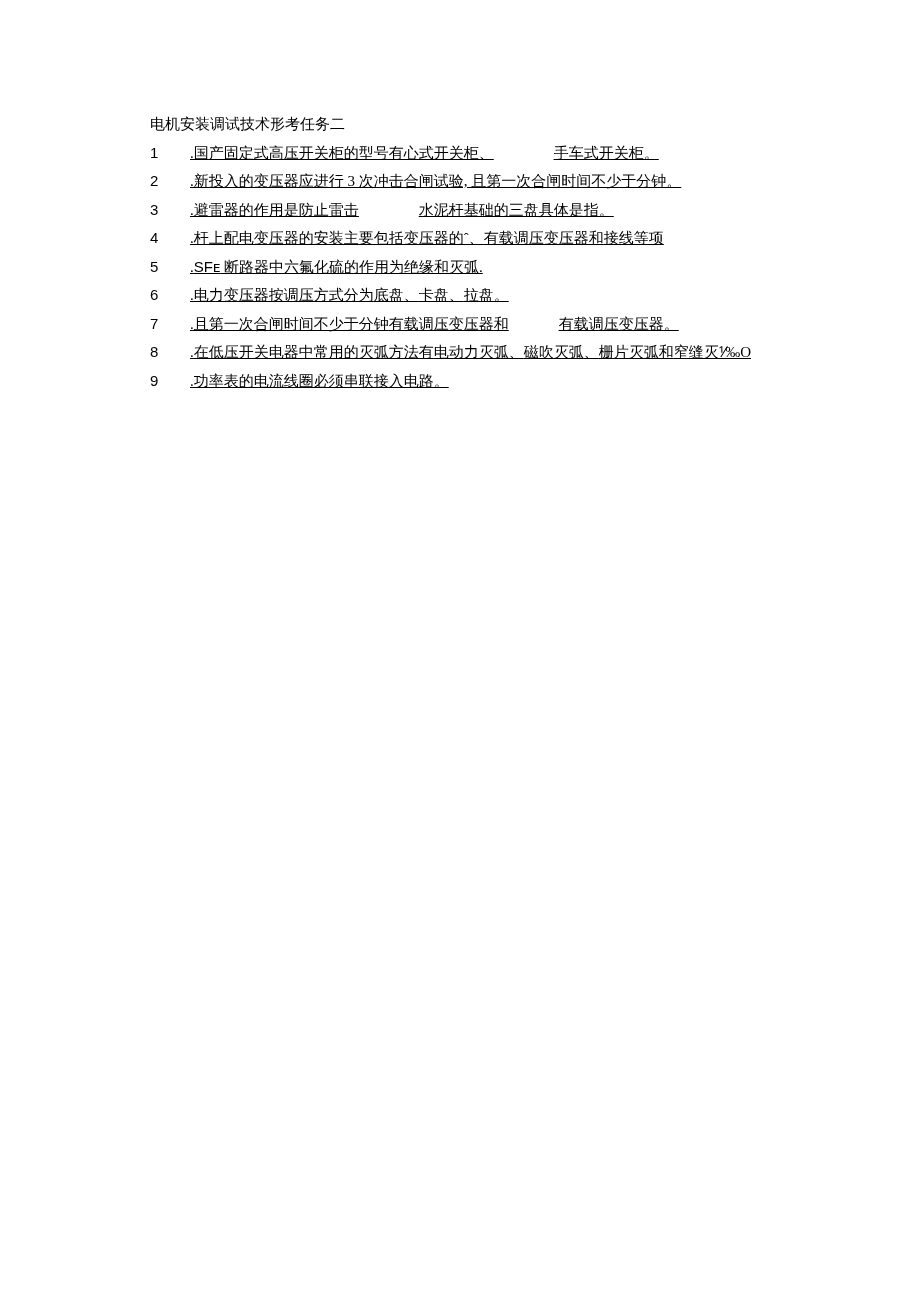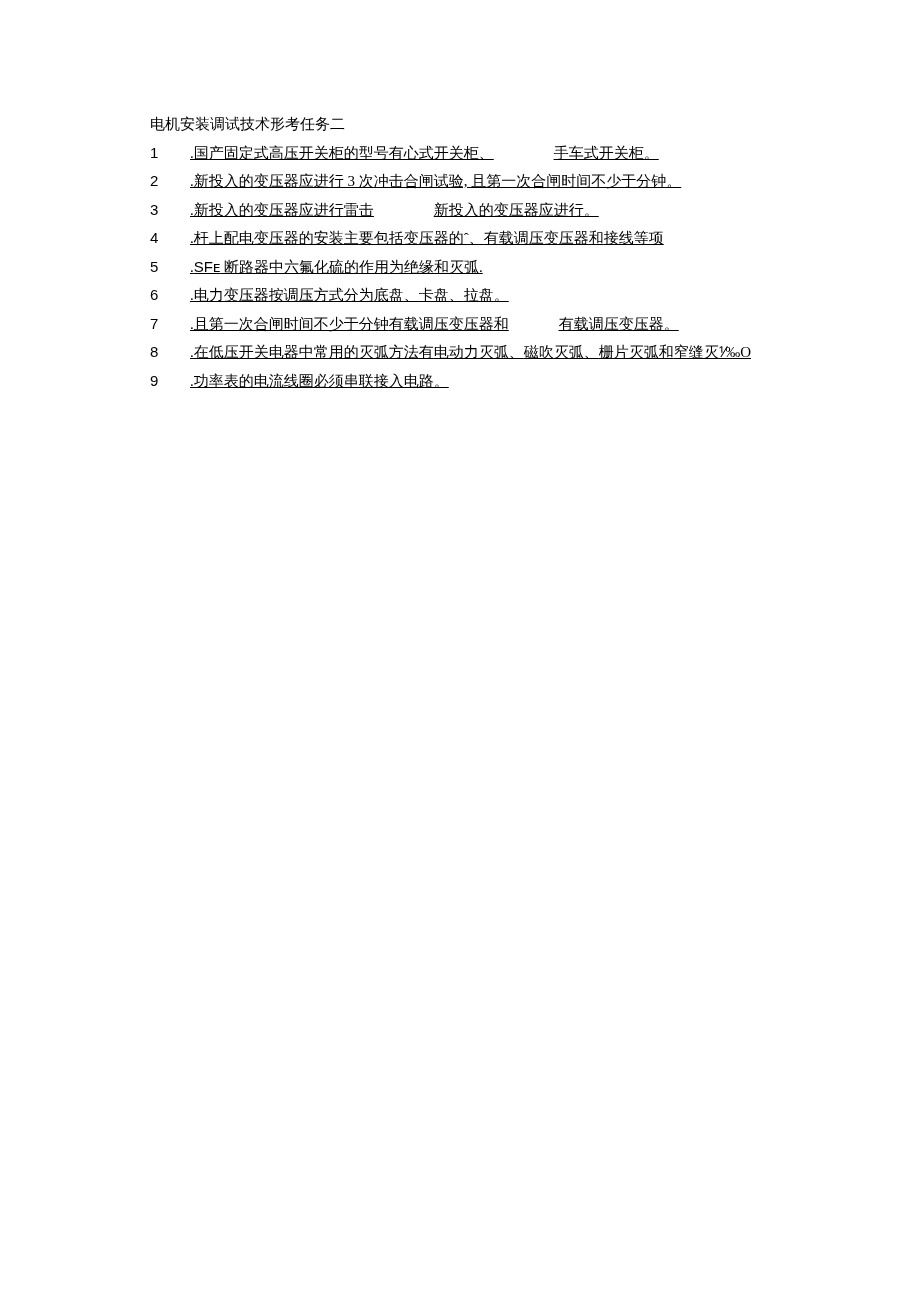--- a/index.html
+++ b/index.html
@@ -59,21 +59,21 @@
     <li>
       <span class="num-dot"></span>
       <span>.国产固定式高压开关柜的型号有心式开关柜、</span><span class="gap-small"></span><span class="u">手车式</span><span>开关柜。</span>
     </li>
 
     <li>
       <span>.新投入的变压器应进行 3 次冲击合闸试验, 且第一次合闸时间不少于分钟。</span>
     </li>
 
     <li>
-      <span>.新投入的变压器应进行</span><span class="u">雷击</span><span class="gap-small"></span><span>新投入的变压器应进行。</span>
+      <span>.避雷器的作用是防止</span><span class="u">雷击</span><span class="gap-small"></span><span>水泥杆基础的三盘具体是指。</span>
     </li>
 
     <li>
       <span>.杆上配电变压器的安装主要包括变压器的ˆ、</span><span class="u">有载调压变压器</span><span>和</span><span class="u">接线</span><span>等项</span>
     </li>
 
     <li>
       <span id="item5pre">.<span class="arial">SFᴇ</span> 断路器中六氟化硫的作用为</span><span class="u">绝缘</span><span>和</span><span class="u">灭弧</span><span>.</span>
     </li>
 

